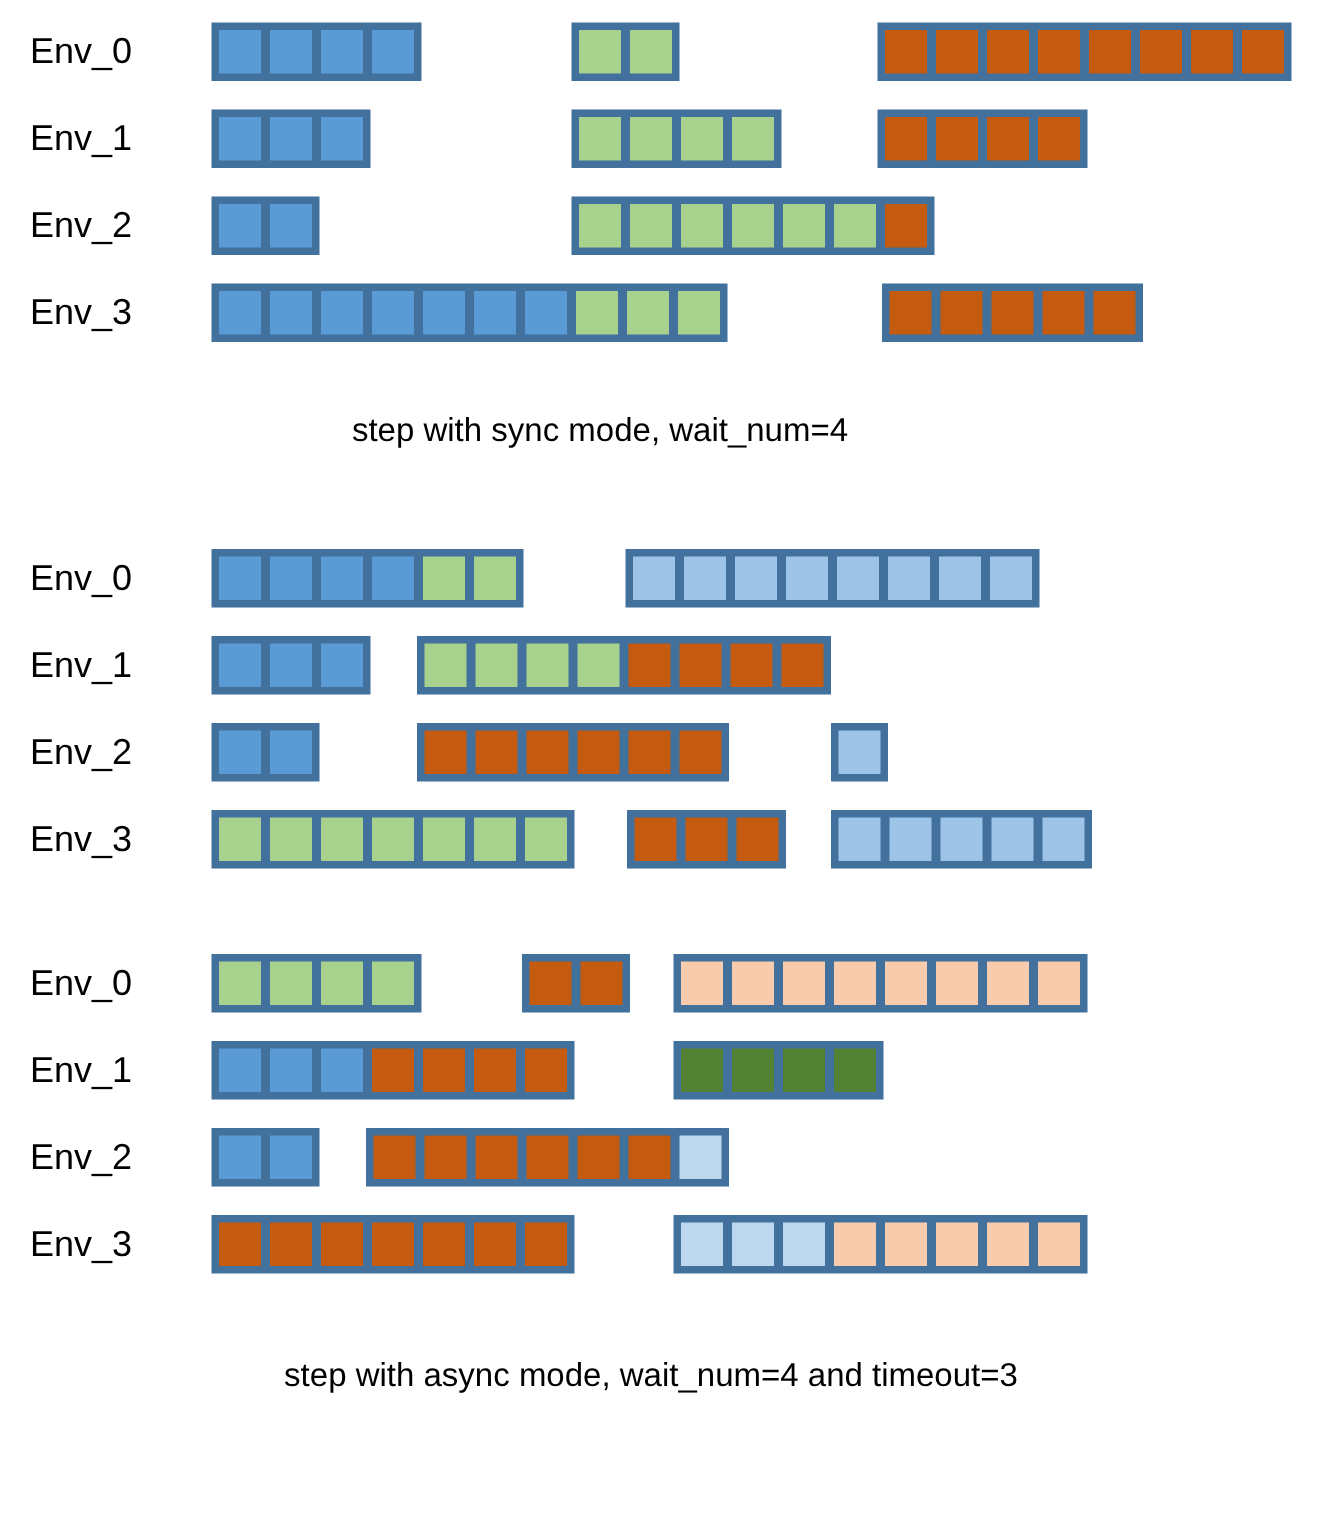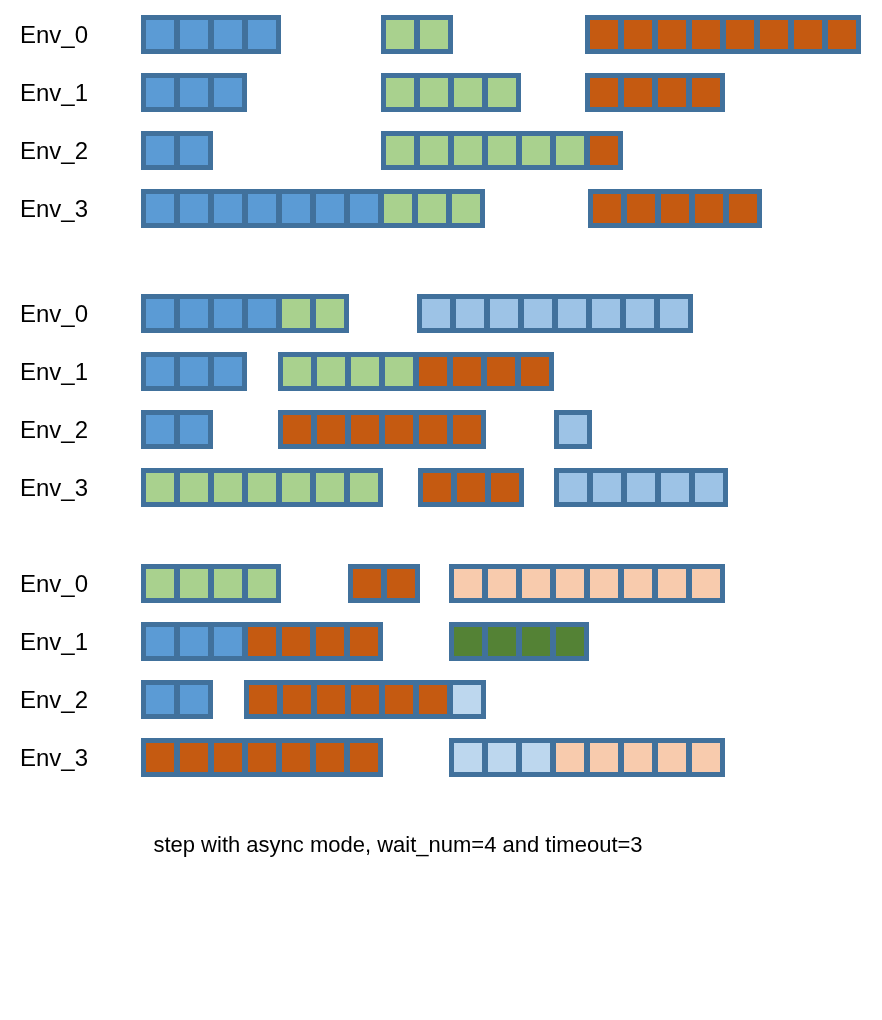--- a/index.html
+++ b/index.html
@@ -52,21 +52,21 @@
   }
   .caption {
     margin-top: 46px;
     width: 800px;
     text-align: center;
     font-size: 22px;
     color: #000000;
   }
   .panel:nth-of-type(2) .rows { margin-top: 66px; }
   .panel:nth-of-type(3) .rows { margin-top: 57px; }
-  .panel:nth-of-type(3) .caption { margin-top: 55px; width: 796px; }
+  .panel:nth-of-type(3) .caption { margin-top: 55px; width: 796px; margin-left: 36px; }
 </style>
 </head>
 <body>
 
 <main class="figure">
 
   <section class="panel">
     <div class="rows">
         <div class="env-row">
           <div class="env-label">Env_0</div>
@@ -151,20 +151,21 @@
             <div class="step-bar" style="left: 447px; background: rgb(65, 113, 156);">
               <div class="step-block" style="background: rgb(197, 90, 17);"></div>
               <div class="step-block" style="background: rgb(197, 90, 17);"></div>
               <div class="step-block" style="background: rgb(197, 90, 17);"></div>
               <div class="step-block" style="background: rgb(197, 90, 17);"></div>
               <div class="step-block" style="background: rgb(197, 90, 17);"></div>
             </div>
           </div>
         </div>
       </div>
+    <div class="caption">step with sync mode, wait_num=4</div>
   </section>
 
   <section class="panel">
     <div class="rows">
         <div class="env-row">
           <div class="env-label">Env_0</div>
           <div class="bar-area">
             <div class="step-bar" style="left: 0px; background: rgb(65, 113, 156);">
               <div class="step-block" style="background: rgb(91, 155, 213);"></div>
               <div class="step-block" style="background: rgb(91, 155, 213);"></div>

